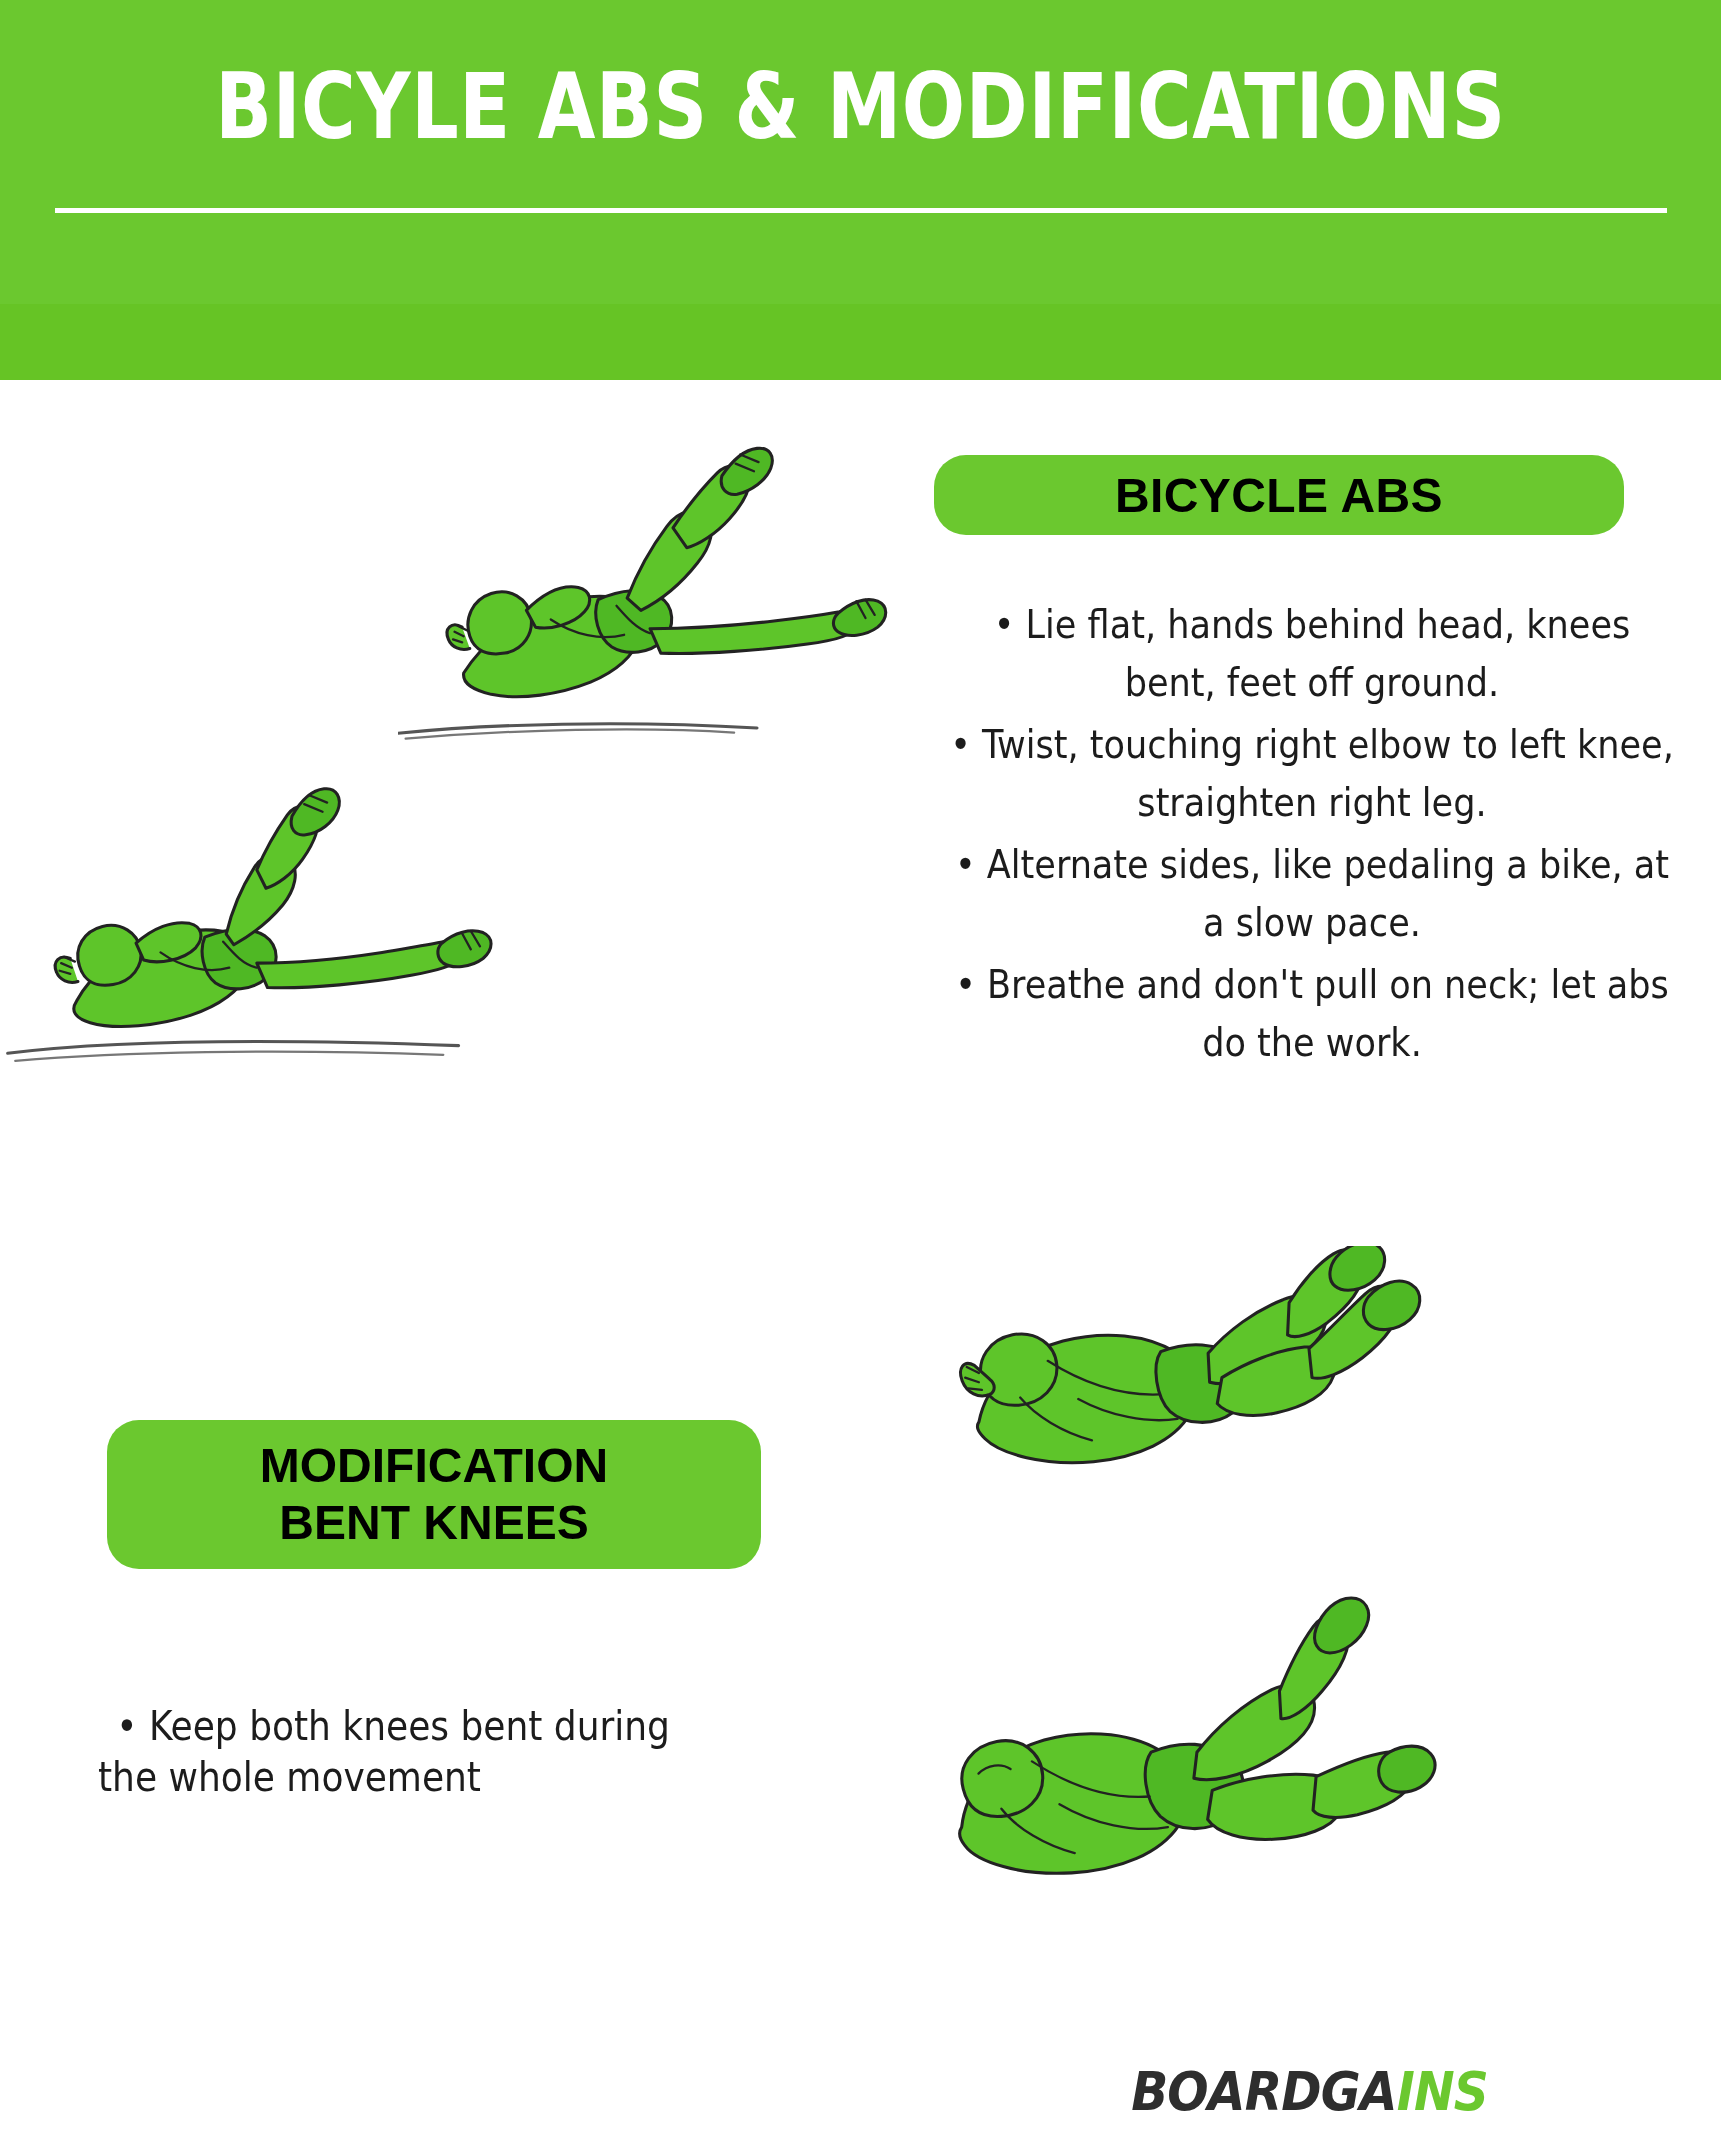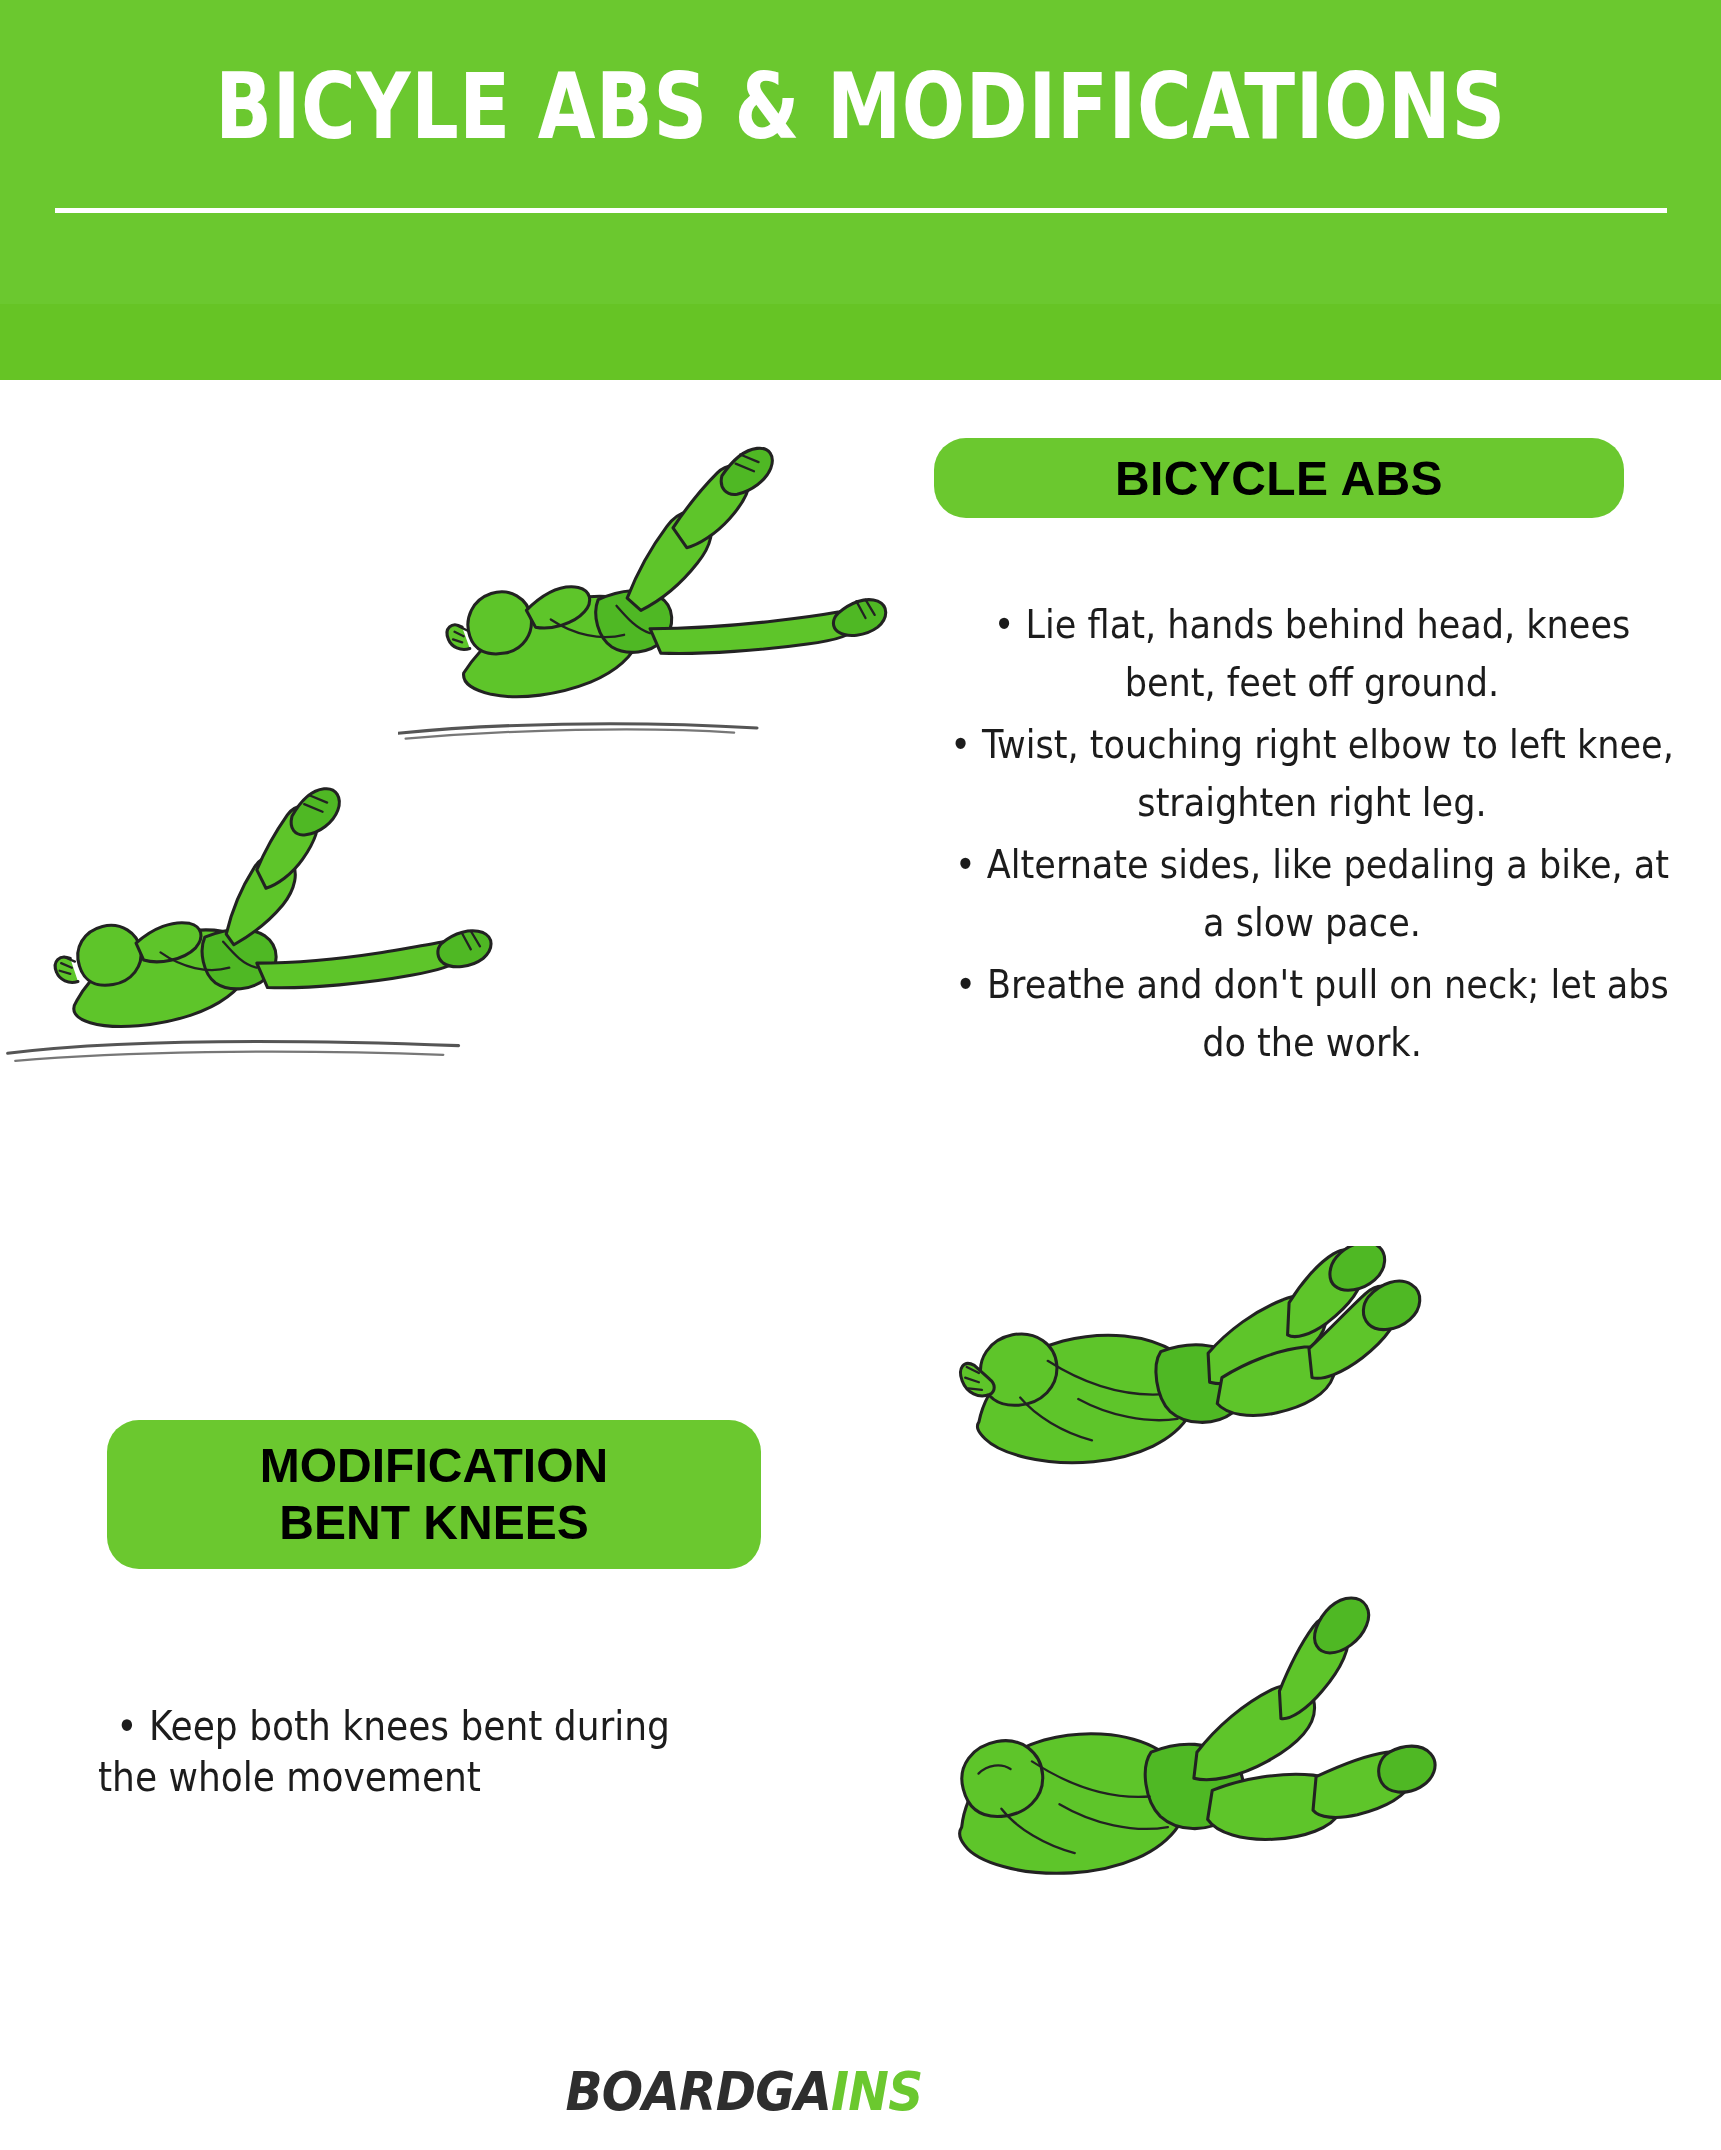--- a/index.html
+++ b/index.html
@@ -64,21 +64,21 @@
     border-radius: 32px;
     display: flex;
     align-items: center;
     justify-content: center;
     text-align: center;
     color: #000000;
     font-weight: bold;
   }
   #pill-bicycle-abs {
     left: 934px;
-    top: 438px;
+    top: 455px;
     width: 690px;
     height: 80px;
     font-size: 48px;
     letter-spacing: 0.4px;
   }
   #pill-modification {
     left: 107px;
     top: 1420px;
     width: 654px;
     height: 149px;
@@ -120,21 +120,21 @@
   #fig-mod-top       { left: 956px; top: 1246px; width: 573px; height: 329px; }
   #fig-mod-bot       { left: 940px; top: 1575px; width: 604px; height: 359px; }
   .figure svg { width: 100%; height: 100%; display: block; }
 
   
   .logo {
     position: absolute;
     left: 0;
     top: 2060px;
     width: 1488px;
-    text-align: center;
+    text-align: right;
   }
   .logo-text {
     font-family: "DejaVu Sans Condensed", "Liberation Sans Narrow", "Liberation Sans", sans-serif;
     font-size: 54px;
     font-weight: bold;
     font-style: italic;
     letter-spacing: -0.8px;
     color: #6bc82f;
     display: inline-block;
   }

